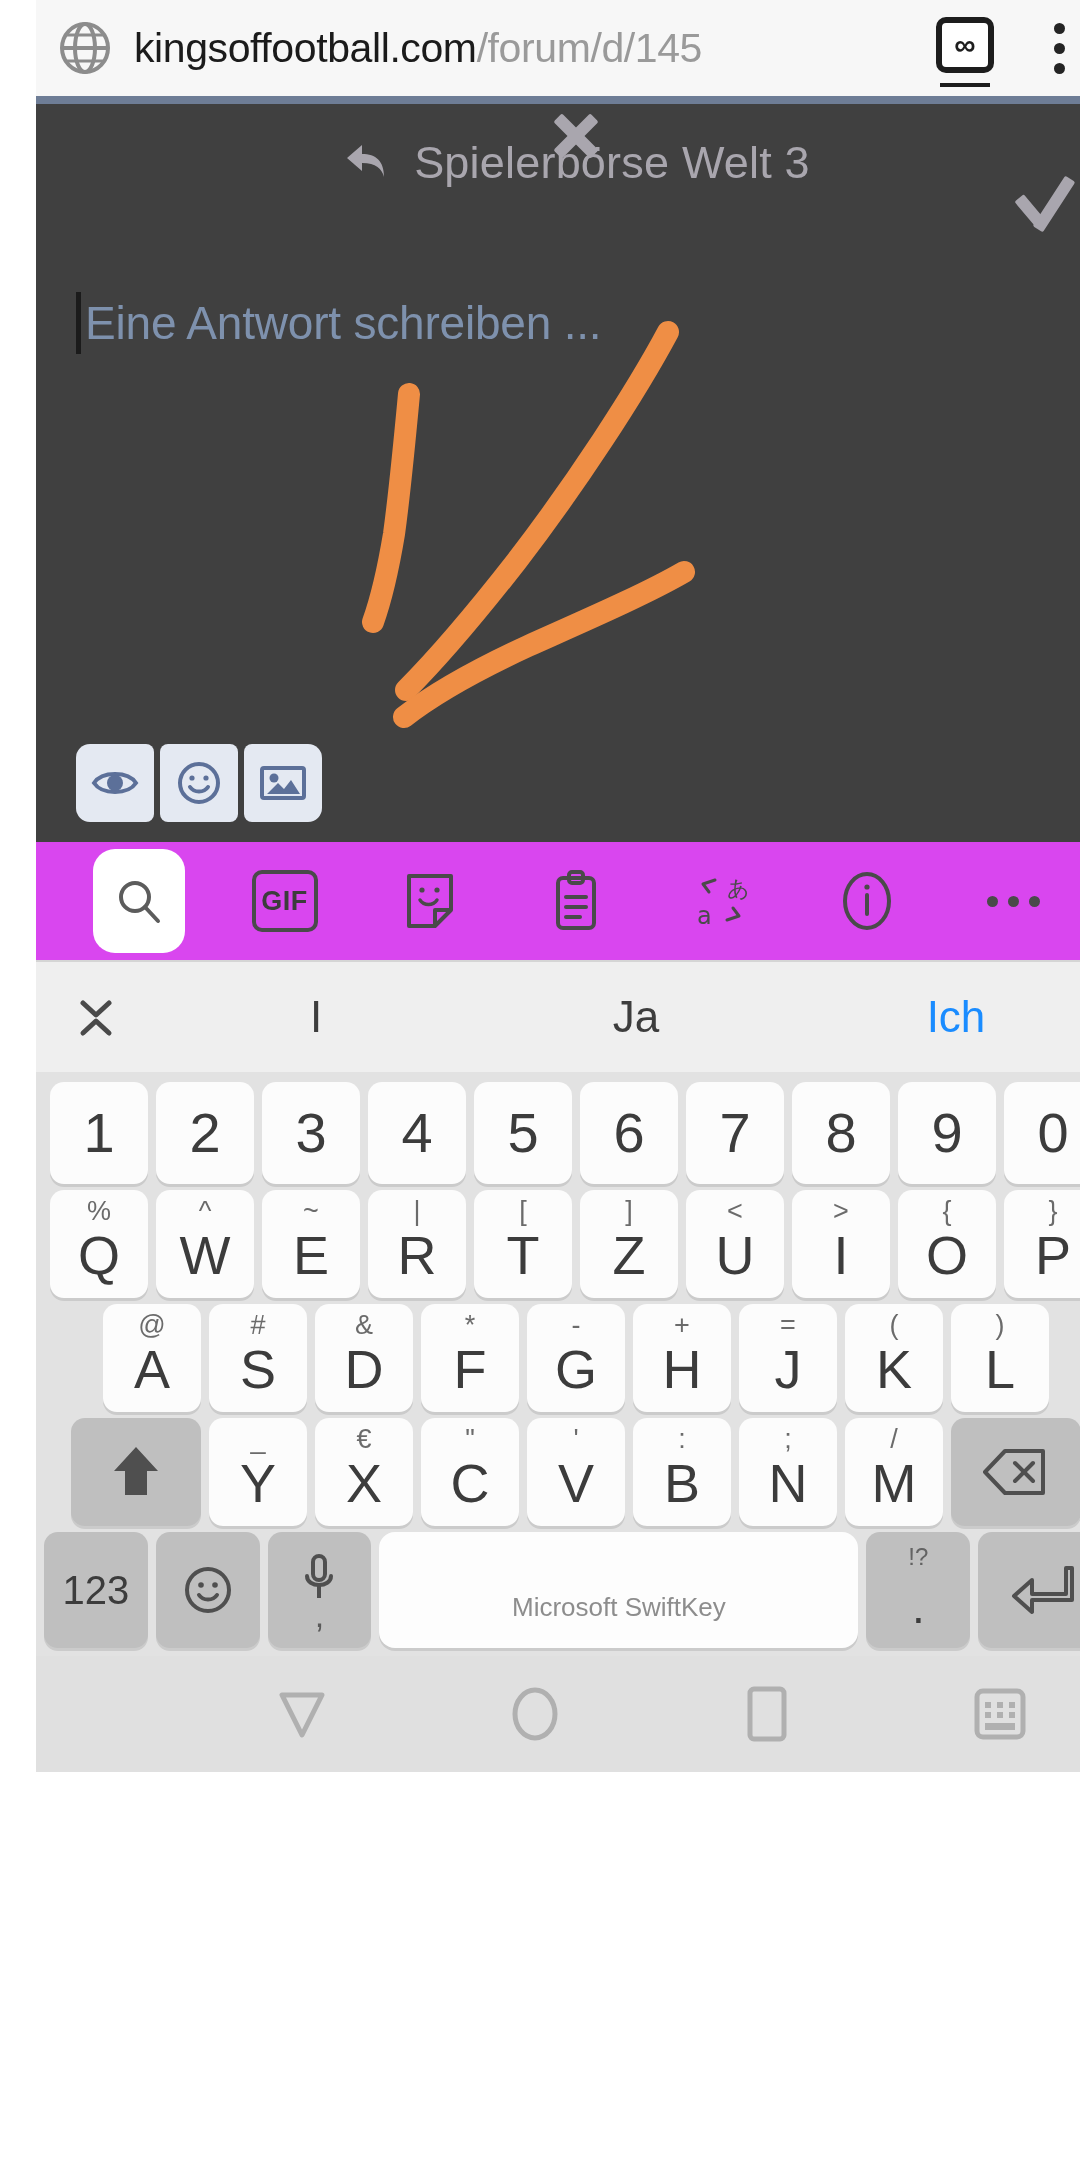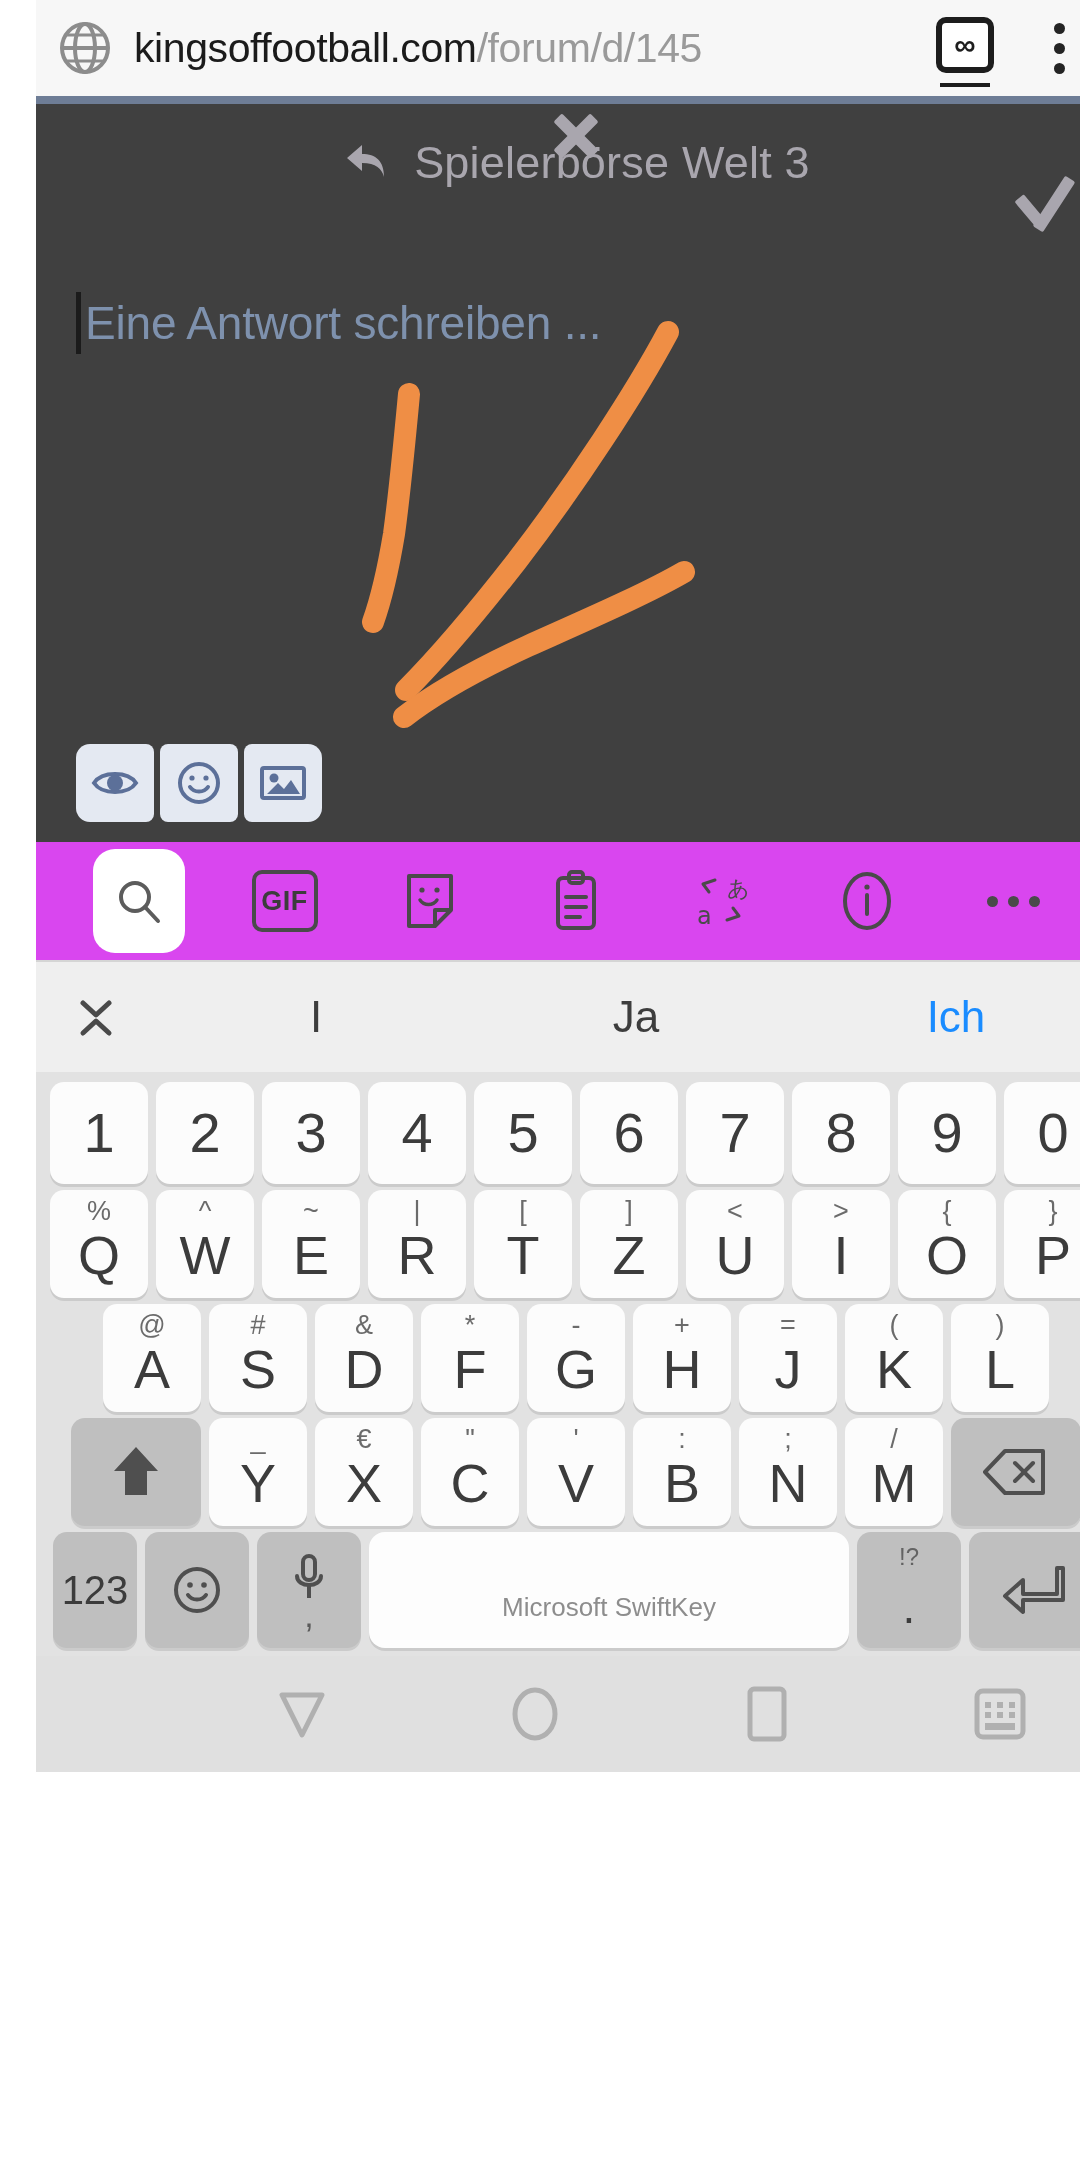--- a/index.html
+++ b/index.html
@@ -157,21 +157,21 @@
     position: absolute; top: 8px; left: 0; right: 0; text-align: center;
     font-size: 27px; color: #6b6b6b; line-height: 1;
   }
   .key .main { font-size: 54px; font-weight: 300; line-height: 1; }
   .key.num { width: 98px; height: 102px; }
   .key.num .main { font-size: 56px; }
   .key.ltr { width: 98px; height: 108px; padding-top: 22px; }
   .key.fn { background: #bfbfbf; }
   .key.shift { width: 130px; height: 108px; }
   .key.bksp { width: 130px; height: 108px; }
-  .key.b123 { width: 84px; height: 116px; }
+  .key.b123 { width: 104px; height: 116px; }
   .key.bemo { width: 104px; height: 116px; }
   .key.bmic { width: 104px; height: 116px; }
   .key.space {
     width: 480px; height: 116px; background: #fdfdfd; border-radius: 16px;
   }
   .key.space .lbl { font-size: 26px; color: #8d8d8d; margin-top: 34px; }
   .key.bpunc { width: 104px; height: 116px; }
   .key.benter { width: 130px; height: 116px; }
   .key .corner {
     position: absolute; top: 12px; left: 0; right: 0; text-align: center;

